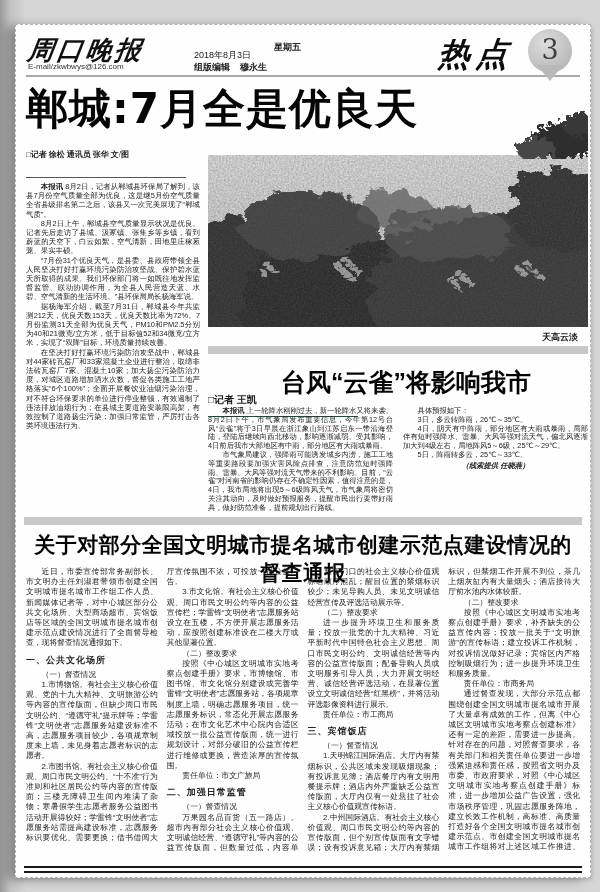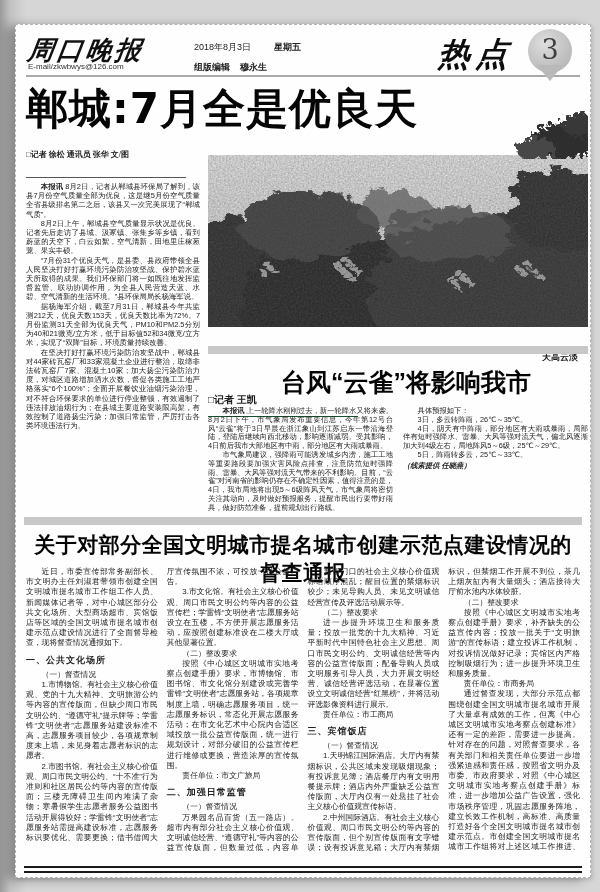--- a/index.html
+++ b/index.html
@@ -19,21 +19,21 @@
     box-shadow:-9px 2px 10px rgba(0,0,0,.30), 2px 2px 4px rgba(0,0,0,.12);
   }
   
   .masthead{position:absolute;left:10px;top:6px;width:554px;height:46px;}
   .logo{
     position:absolute;left:2px;top:2px;
     font-family:"DejaVu Serif","Liberation Serif",serif;
     font-weight:bold;font-style:italic;font-size:26px;letter-spacing:3px;
     transform:skewX(-8deg);color:#111;
   }
-  .issue-date{position:absolute;left:168px;top:10px;font-size:9px;color:#222;}
+  .issue-date{position:absolute;left:168px;top:18px;font-size:9px;color:#222;}
   .weekday{position:absolute;left:248px;top:10px;font-size:9px;font-weight:bold;color:#222;}
   .meta-row{position:absolute;left:2px;top:31px;font-size:8px;color:#333;}
   .editor-box{position:absolute;left:168px;top:30px;font-size:9px;font-weight:bold;color:#222;}
   .editor-box span{margin-right:10px;}
   .section-label{
     position:absolute;right:66px;top:2px;
     font-family:"DejaVu Serif","Liberation Serif",serif;
     font-weight:900;font-style:italic;font-size:32px;letter-spacing:6px;color:#0d0d0d;
     transform:skewX(-6deg);
   }
@@ -58,31 +58,31 @@
     position:absolute;left:10px;top:124px;width:174px;height:366px;overflow:hidden;
   }
   .byline{
     font-size:8px;font-weight:bold;color:#222;
     border-bottom:1px solid #555;padding-bottom:17px;margin-bottom:4px;width:92%;font-family:Liberation Serif, serif;
   }
   .flow{font-size:7.4px;line-height:9.2px;text-align:justify;color:#222;}
   .flow .para{text-indent:2em;}
   .flow b{font-weight:bold;}
   .flow .h{font-weight:bold;text-indent:0;font-size:9px;margin:6px 0 5px;letter-spacing:1px;}
-  .flow .credit{text-align:left;text-indent:0;font-weight:bold;font-style:italic;margin-top:2px;}
+  .flow .credit{text-align:center;text-indent:0;font-weight:bold;font-style:italic;margin-top:2px;}
   
   .photo{
     position:absolute;left:192px;top:130px;width:380px;height:172px;overflow:hidden;
     background:#d8d8d8;
   }
   .photo svg{display:block;width:100%;height:100%;}
   .foliage-corner{position:absolute;left:498px;top:86px;width:74px;height:48px;z-index:1;}
   .foliage-corner svg{display:block;width:100%;height:100%;}
   .photo-caption{
-    position:absolute;right:12px;top:306px;font-size:9px;font-weight:bold;color:#222;margin-top:20px;
+    position:absolute;right:12px;top:306px;font-size:9px;font-weight:bold;color:#222;
   }
   .bar{background:#c8c8c8;}
   .bar-right{position:absolute;left:192px;top:321px;width:380px;height:8px;}
   .bar-full{position:absolute;left:8px;top:492px;width:558px;height:8px;}
   
   .typhoon-headline{
     position:absolute;left:192px;top:333px;width:380px;text-align:center;
     font-size:25px;font-weight:900;color:#050505;
   }
   .typhoon-byline{

